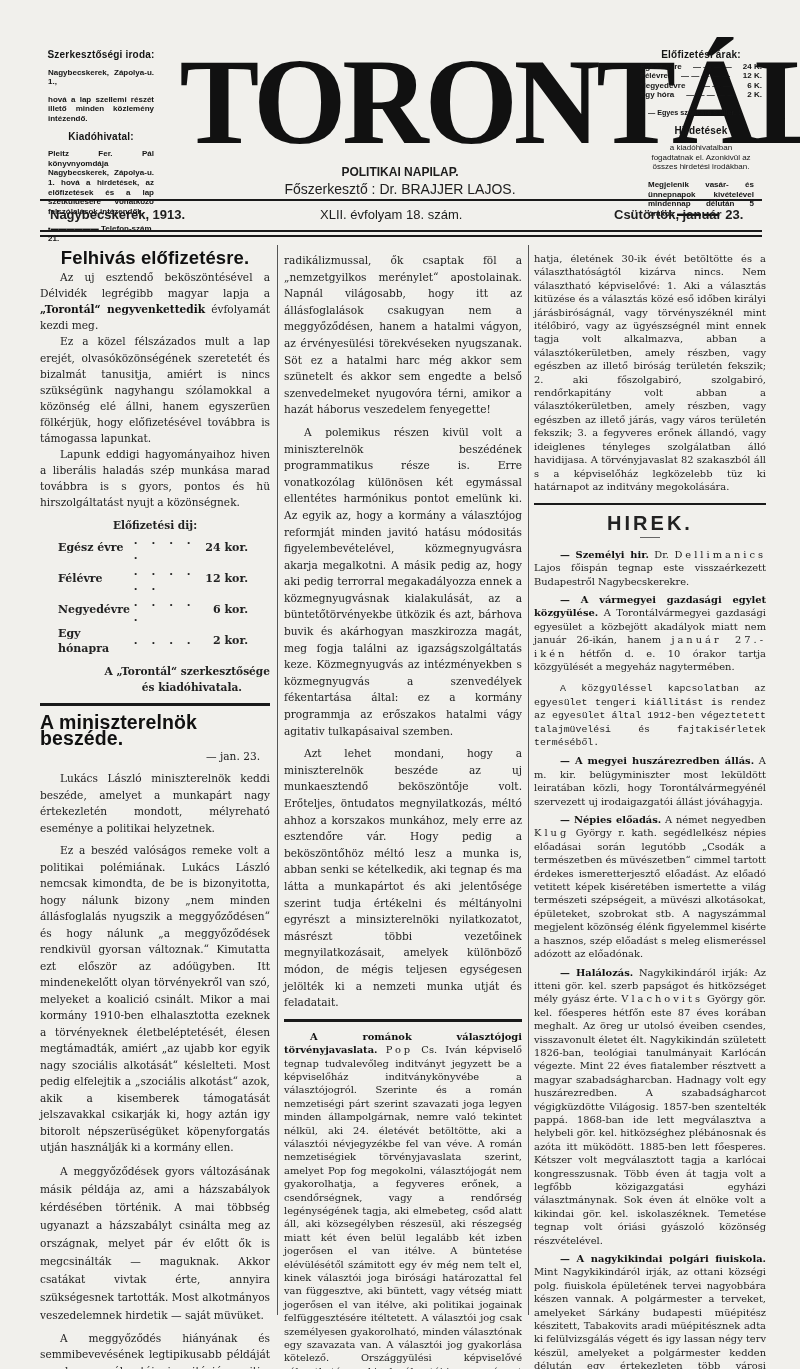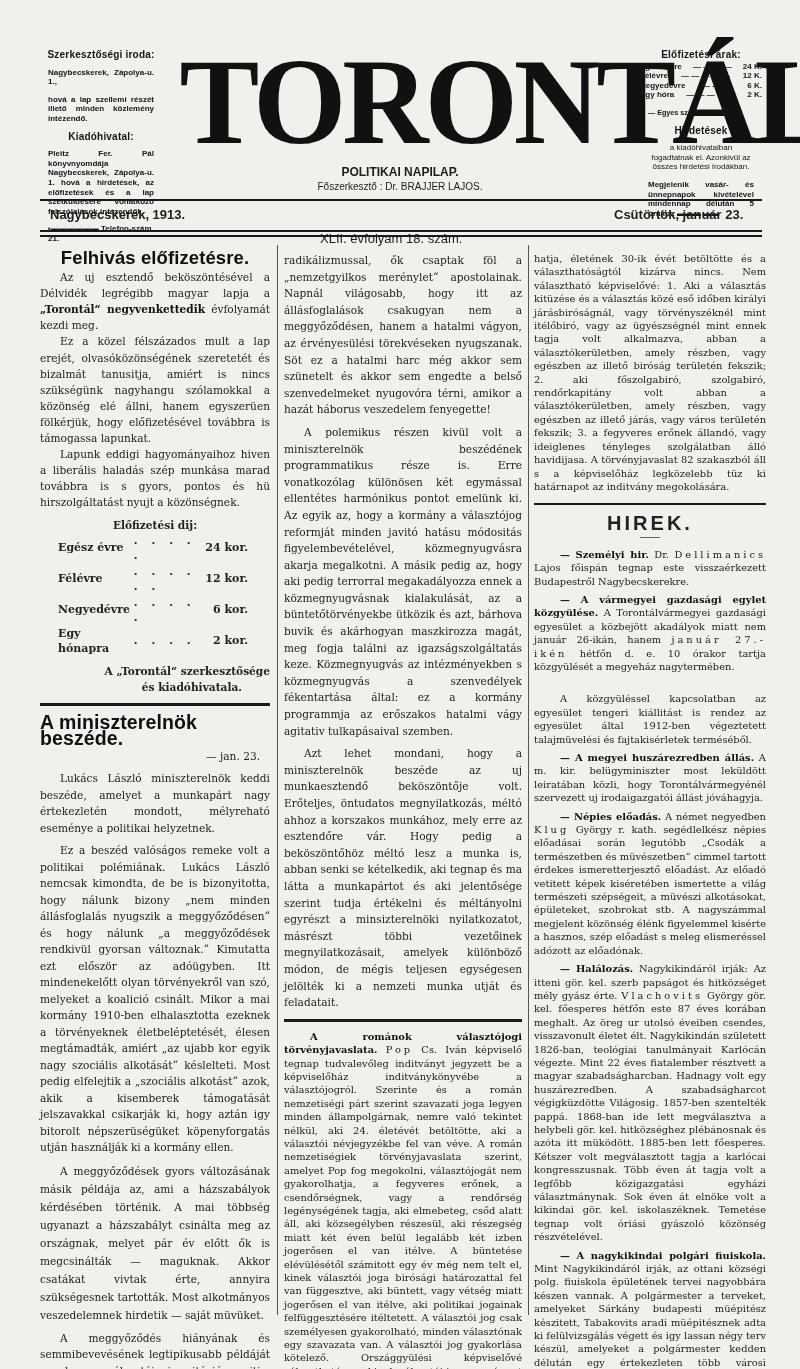--- a/index.html
+++ b/index.html
@@ -6,21 +6,21 @@
   body{width:800px;height:1369px;background:#f1f0ec;color:#1d1d1d;position:relative;overflow:hidden;font-family:"DejaVu Serif","Liberation Serif",serif;}
   .abs{position:absolute;}
   
   .side{font-family:"Liberation Sans",sans-serif;font-weight:bold;font-size:8px;line-height:9.6px;color:#151515;}
   .side h4{margin:0 0 2px 0;font-size:10px;text-align:center;letter-spacing:0.2px;}
   .side p{margin:8px;}
   
   .masthead{left:175px;top:48px;width:450px;height:110px;}
   .masthead .title{font-family:"Liberation Serif",serif;font-weight:bold;font-size:122px;line-height:108px;letter-spacing:-4px;text-align:center;transform:scaleX(0.98);color:#111;margin:0;}
   .subtitle{font-family:"Liberation Sans",sans-serif;font-weight:bold;font-size:12px;text-align:center;}
-  .editor{font-family:"Liberation Sans",sans-serif;font-size:10px;text-align:center;}
+  .editor{font-family:"Liberation Sans",sans-serif;font-size:14px;text-align:center;}
   .rule{position:absolute;background:#1a1a1a;}
   .dateline{font-family:"Liberation Sans",sans-serif;font-weight:bold;font-size:13px;}
   
   .col{font-size:10.6px;line-height:16.1px;text-align:justify;hyphens:manual;color:#222;}
   .col p{margin:0;text-indent:20px;}
   .col p.ni{text-indent:0;}
   .col h2{font-family:"Liberation Sans",sans-serif;font-weight:bold;font-size:18.5px;margin:0;text-align:center;letter-spacing:0.1px;color:#111;}
   .col b{color:#111;}
   .vline{position:absolute;width:1px;background:#555;}
   .pricetbl{width:100%;border-collapse:collapse;font-weight:bold;font-size:11px;line-height:15.5px;}
@@ -74,21 +74,21 @@
       <span>2 K.</span>
     </div>
   <p style="font-size:7.2px;">— Egyes szám ára 8 fillér. !</p>
   <h4 style="margin-top:3px;">Hirdetések</h4>
   <p style="font-weight:normal;text-align:center;">a kiadóhivatalban fogadtatnak el. Azonkivül az összes hirdetési irodákban.</p>
   <p style="margin-top:5px;text-align:justify;">Megjelenik vasár- és ünnepnapok kivételével mindennap délután 5 órakor. ▬▬▬ ▬▬</p>
 </div>
 
 <div class="rule" style="left:40px;top:199px;width:722px;height:2px;"></div>
 <div class="abs dateline" style="left:50px;top:207px;">Nagybecskerek, 1913.</div>
-<div class="abs dateline" style="left:320px;top:207px;font-weight:normal;margin-top:24px;">XLII. évfolyam 18. szám.</div>
+<div class="abs dateline" style="left:320px;top:207px;font-weight:normal;">XLII. évfolyam 18. szám.</div>
 <div class="abs dateline" style="left:614px;top:207px;">Csütörtök, január 23.</div>
 <div class="rule" style="left:40px;top:230px;width:722px;height:2px;"></div>
 <div class="rule" style="left:40px;top:235px;width:722px;height:2px;"></div>
 
 <div class="vline" style="left:277px;top:245px;height:1070px;"></div>
 <div class="vline" style="left:528px;top:245px;height:1070px;"></div>
 
 <div class="abs col" style="left:40px;top:250px;width:230px;">
   <h2 style="margin-bottom:3px;">Felhivás előfizetésre.</h2>
   <p><span>Az uj esztendő beköszöntésével a Délvidék legrégibb magyar lapja a </span><b>„Torontál“ negyvenkettedik</b><span> évfolyamát kezdi meg.</span></p>
@@ -140,18 +140,18 @@
   </div>
 </div>
 
 <div class="abs col small" style="left:534px;top:252px;width:232px;">
   <p style="text-align:justify;">hatja, életének 30-ik évét betöltötte és a választhatóságtól kizárva nincs. Nem választható képviselővé: 1. Aki a választás kitüzése és a választás közé eső időben királyi járásbiróságnál, vagy törvényszéknél mint itélőbiró, vagy az ügyészségnél mint ennek tagja volt alkalmazva, abban a választókerületben, amely részben, vagy egészben az illető biróság területén fekszik; 2. aki főszolgabiró, szolgabiró, rendőrkapitány volt abban a választókerületben, amely részben, vagy egészben az illető járás, vagy város területén fekszik; 3. a fegyveres erőnek állandó, vagy ideiglenes tényleges szolgálatban álló havidijasa. A törvényjavaslat 82 szakaszból áll s a képviselőház legközelebb tüz ki határnapot az inditvány megokolására.</p>
   <div style="height:2px;background:#1a1a1a;margin:10px 0 12px 0;"></div>
   <div class="hirek">HIREK.</div>
   <div style="width:20px;height:1px;background:#666;margin:6px auto 10px auto;"></div>
   <p class="news"><b>— Személyi hir.</b><span> Dr. </span><span class="sp">Dellimanics</span><span> Lajos főispán tegnap este visszaérkezett Budapestről Nagybecskerekre.</span></p>
   <p class="news" style="margin-top:5px;"><b>— A vármegyei gazdasági egylet közgyülése.</b><span> A Torontálvármegyei gazdasági egyesület a közbejött akadályok miatt nem január 26-ikán, hanem </span><span class="sp">január 27.-ikén</span><span> hétfőn d. e. 10 órakor tartja közgyülését a megyeház nagytermében.</span></p>
-  <p class="news" style="margin-top:19px;"><span>A közgyüléssel kapcsolatban az egyesület tengeri kiállitást is rendez az egyesület által 1912-ben végeztetett talajmüvelési és fajtakisérletek terméséből.</span></p>
+  <p class="news" style="margin-top:9px;font-family:Liberation Mono, monospace;"><span>A közgyüléssel kapcsolatban az egyesület tengeri kiállitást is rendez az egyesület által 1912-ben végeztetett talajmüvelési és fajtakisérletek terméséből.</span></p>
   <p class="news" style="margin-top:5px;"><b>— A megyei huszárezredben állás.</b><span> A m. kir. belügyminiszter most leküldött leiratában közli, hogy Torontálvármegyénél szervezett uj irodaigazgatói állást jóváhagyja.</span></p>
   <p class="news" style="margin-top:5px;"><b>— Népies előadás.</b><span> A német negyedben </span><span class="sp">Klug</span><span> György r. kath. segédlelkész népies előadásai során legutóbb „Csodák a természetben és müvészetben“ cimmel tartott érdekes ismeretterjesztő előadást. Az előadó vetitett képek kiséretében ismertette a világ természeti szépségeit, a müvészi alkotásokat, épületeket, szobrokat stb. A nagyszámmal megjelent közönség élénk figyelemmel kisérte a hasznos, szép előadást s meleg elismeréssel adózott az előadónak.</span></p>
   <p class="news" style="margin-top:5px;"><b>— Halálozás.</b><span> Nagykikindáról irják: Az itteni gör. kel. szerb papságot és hitközséget mély gyász érte. </span><span class="sp">Vlachovits</span><span> György gör. kel. főesperes hétfőn este 87 éves korában meghalt. Az öreg ur utolsó éveiben csendes, visszavonult életet élt. Nagykikindán született 1826-ban, teológiai tanulmányait Karlócán végezte. Mint 22 éves fiatalember résztvett a magyar szabadságharcban. Hadnagy volt egy huszárezredben. A szabadságharcot végigküzdötte Világosig. 1857-ben szentelték pappá. 1868-ban ide lett megválasztva a helybeli gör. kel. hitközséghez plébánosnak és azóta itt müködött. 1885-ben lett főesperes. Kétszer volt megválasztott tagja a karlócai kongresszusnak. Több éven át tagja volt a legfőbb közigazgatási egyházi választmánynak. Sok éven át elnöke volt a kikindai gör. kel. iskolaszéknek. Temetése tegnap volt óriási gyászoló közönség részvételével.</span></p>
   <p class="news" style="margin-top:5px;"><b>— A nagykikindai polgári fiuiskola.</b><span> Mint Nagykikindáról irják, az ottani községi polg. fiuiskola épületének tervei nagyobbára készen vannak. A polgármester a terveket, amelyeket Sárkány budapesti müépitész készitett, Tabakovits aradi müépitésznek adta ki felülvizsgálás végett és igy lassan négy terv készül, amelyeket a polgármester kedden délután egy értekezleten több városi képviselőnek és</span></p>
 </div>
 
 </body></html>

